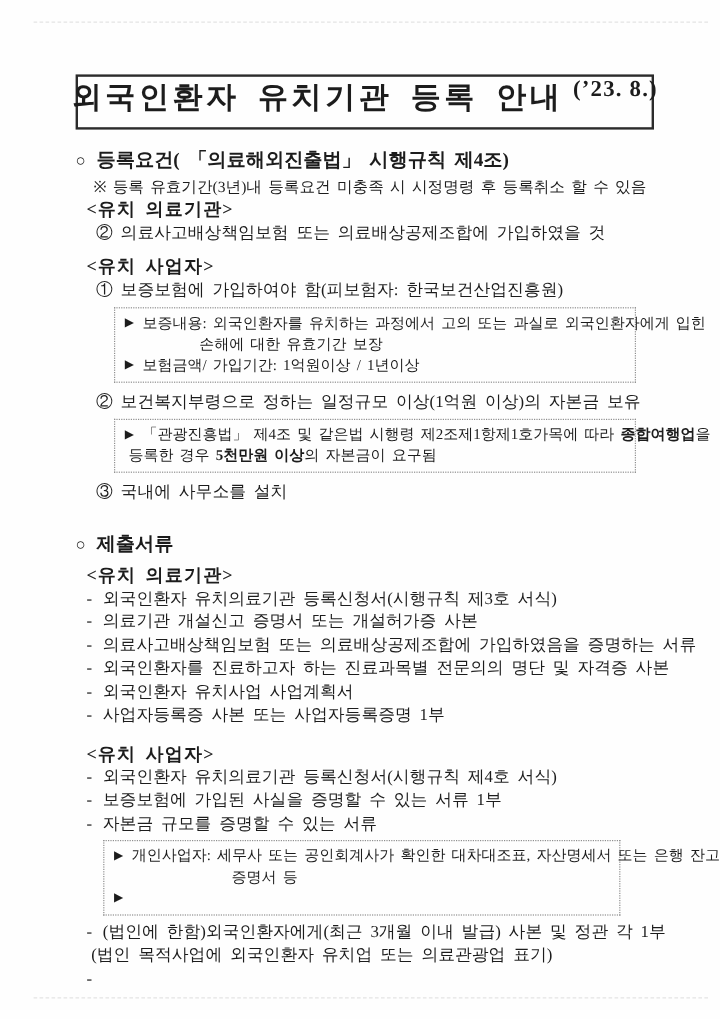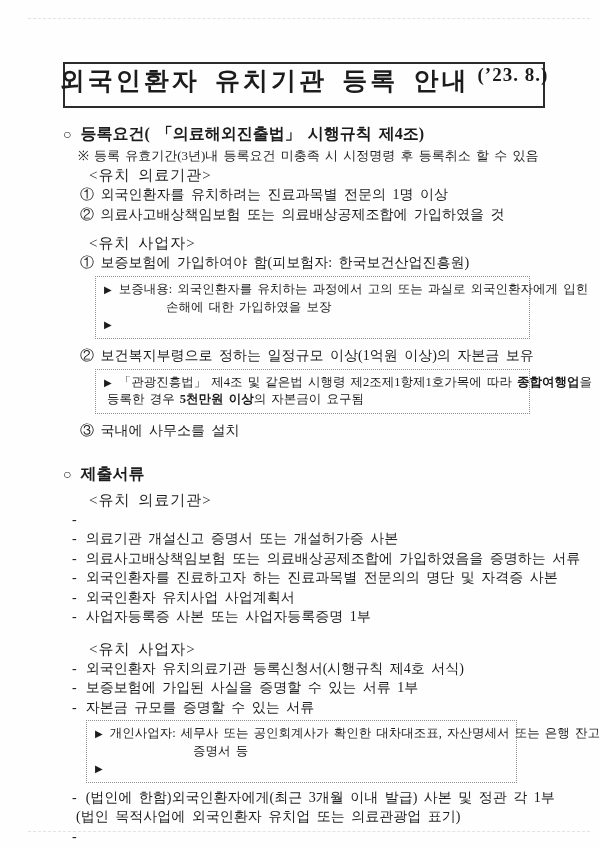--- a/index.html
+++ b/index.html
@@ -35,22 +35,22 @@
     font-size:16px; font-weight:bold; line-height:22px;
     display:flex; gap:9px; align-items:baseline;
     word-spacing:3px; white-space:nowrap;
   }
   .sec-marker { font-size:14px; }
   .note {
     font-size:13px; line-height:19px; margin-left:15px;
     display:flex; gap:5px; word-spacing:2px; white-space:nowrap;
   }
   .sub-heading {
-    font-size:15px; font-weight:normal; line-height:20px;
-    margin-left:26px; letter-spacing:1px; word-spacing:3px;
+    font-size:15px; font-weight:bold; line-height:20px;
+    margin-left:9px; letter-spacing:1px; word-spacing:3px;
   }
   .num-item {
     font-size:14px; line-height:20px; margin-left:17px;
     word-spacing:3px; white-space:nowrap;
   }
   .info-box {
     border:1px dotted #8f8f8f;
     margin:3px 15px 5px 32px;
     padding:4px 6px 4px 8px;
     font-size:12.5px; line-height:17.5px;
@@ -91,35 +91,35 @@
     <div class="sec-heading">
       <span class="sec-marker">○</span>
       <span>등록요건( 「의료해외진출법」 시행규칙 제4조)</span>
     </div>
     <div class="note">
       <span>※</span>
       <span>등록 유효기간(3년)내 등록요건 미충족 시 시정명령 후 등록취소 할 수 있음</span>
     </div>
 
     <div class="sub-heading">&lt;유치 의료기관&gt;</div>
-    <div class="num-item">① 외국인환자를 유치하려는 진료과목별 전문의 1명 이상</div>
     <div class="num-item">② 의료사고배상책임보험 또는 의료배상공제조합에 가입하였을 것</div>
 
     <div class="sp8"></div>
     <div class="sub-heading">&lt;유치 사업자&gt;</div>
     <div class="num-item">① 보증보험에 가입하여야 함(피보험자: 한국보건산업진흥원)</div>
 
     <div class="info-box">
       <div class="box-row">
         <span class="box-arrow">▶</span>
         <span>보증내용: 외국인환자를 유치하는 과정에서 고의 또는 과실로 외국인환자에게 입힌</span>
       </div>
-      <div class="box-cont">손해에 대한 가입하였을 보장</div>
-      <div class="box-row">
-        <span class="box-arrow">▶</span>
+      <div class="box-cont">손해에 대한 유효기간 보장</div>
+      <div class="box-row">
+        <span class="box-arrow">▶</span>
+        <span>보험금액/ 가입기간: 1억원이상 / 1년이상</span>
       </div>
     </div>
 
     <div class="sp2"></div>
     <div class="num-item">② 보건복지부령으로 정하는 일정규모 이상(1억원 이상)의 자본금 보유</div>
 
     <div class="info-box">
       <div class="box-row">
         <span class="box-arrow">▶</span>
         <span><span>「관광진흥법」 제4조 및 같은법 시행령 제2조제1항제1호가목에 따라 </span><b>종합여행업</b><span>을</span></span>
@@ -136,20 +136,21 @@
   <div>
     <div class="sec-heading">
       <span class="sec-marker">○</span>
       <span>제출서류</span>
     </div>
     <div class="sp4"></div>
     <div class="sub-heading">&lt;유치 의료기관&gt;</div>
 
     <div class="dash-item">
       <span class="dash-marker">-</span>
+      <span>외국인환자 유치의료기관 등록신청서(시행규칙 제3호 서식)</span>
     </div>
     <div class="dash-item">
       <span class="dash-marker">-</span>
       <span>의료기관 개설신고 증명서 또는 개설허가증 사본</span>
     </div>
     <div class="dash-item">
       <span class="dash-marker">-</span>
       <span>의료사고배상책임보험 또는 의료배상공제조합에 가입하였음을 증명하는 서류</span>
     </div>
     <div class="dash-item">

